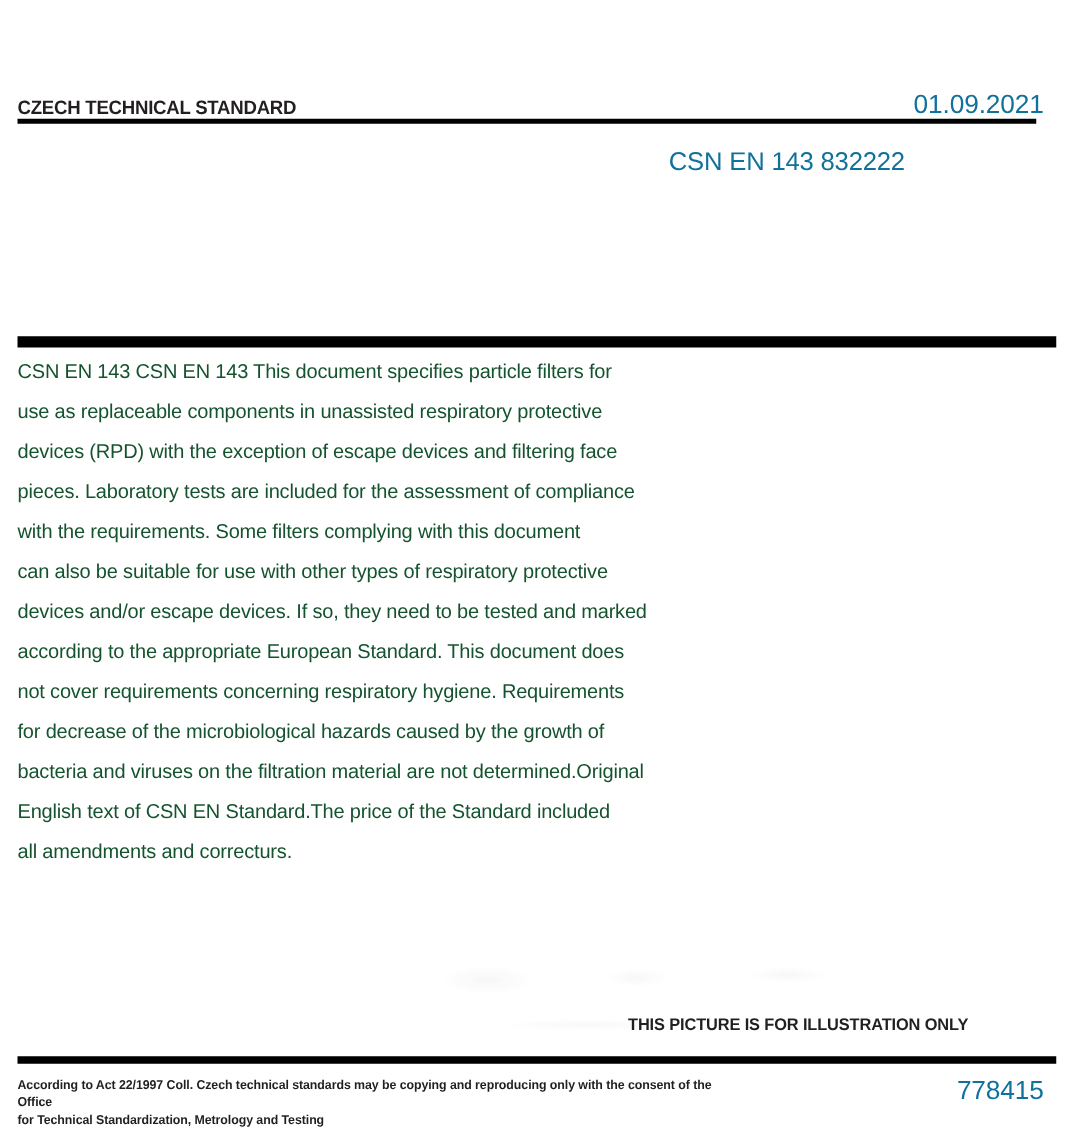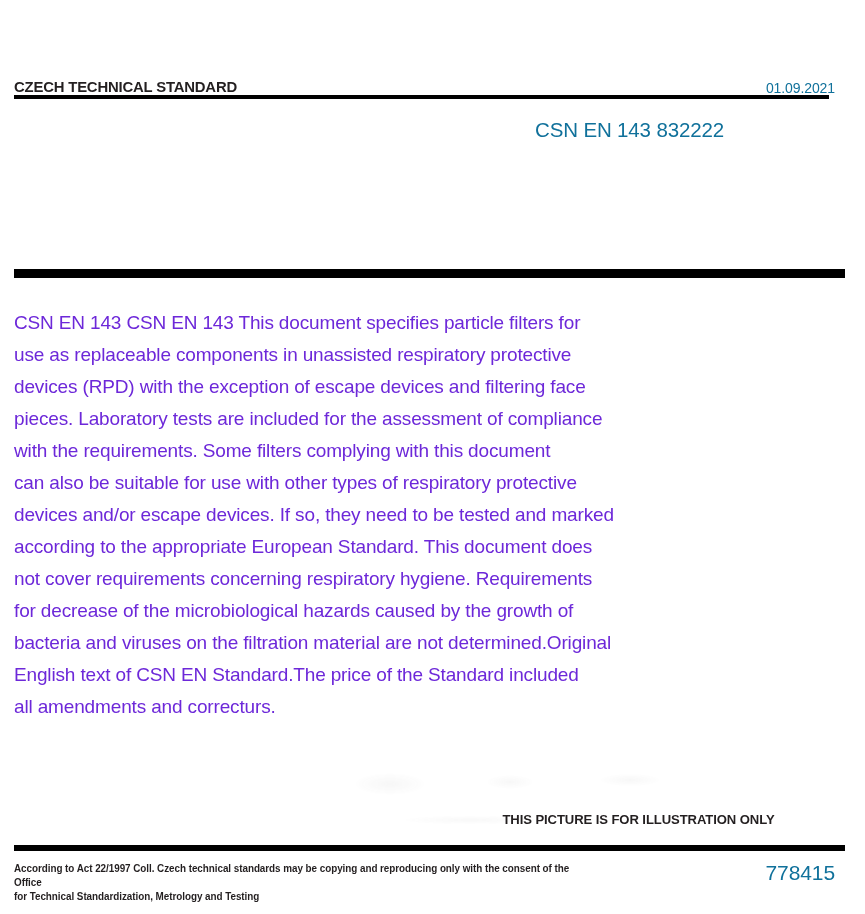--- a/index.html
+++ b/index.html
@@ -38,21 +38,21 @@
     font-size: 15.5px;
     font-weight: 700;
     letter-spacing: -0.2px;
     color: #231f20;
     white-space: nowrap;
     transform: scaleX(0.96);
     transform-origin: left center;
   }
   .header-date {
     font-family: "Liberation Sans", sans-serif;
-    font-size: 14px;
+    font-size: 21px;
     font-weight: 400;
     color: #10719b;
     white-space: nowrap;
     letter-spacing: -0.1px;
   }
 
   .rule-thin {
     position: absolute;
     left: 14px;
     width: 815px;
@@ -98,25 +98,25 @@
     width: 831px;
     top: 269px;
     height: 9px;
     background: #000000;
   }
 
   
   .abstract {
     position: absolute;
     left: 14px;
-    top: 307px;
+    top: 282px;
     width: 700px;
-    font-size: 19px;
+    font-size: 16px;
     line-height: 32px;
-    color: #6d28d9;
+    color: #14532d;
     letter-spacing: -0.15px;
     white-space: pre-line;
   }
 
   
   .illustration-note {
     position: absolute;
     right: 90px;
     top: 812px;
     font-size: 13.5px;

